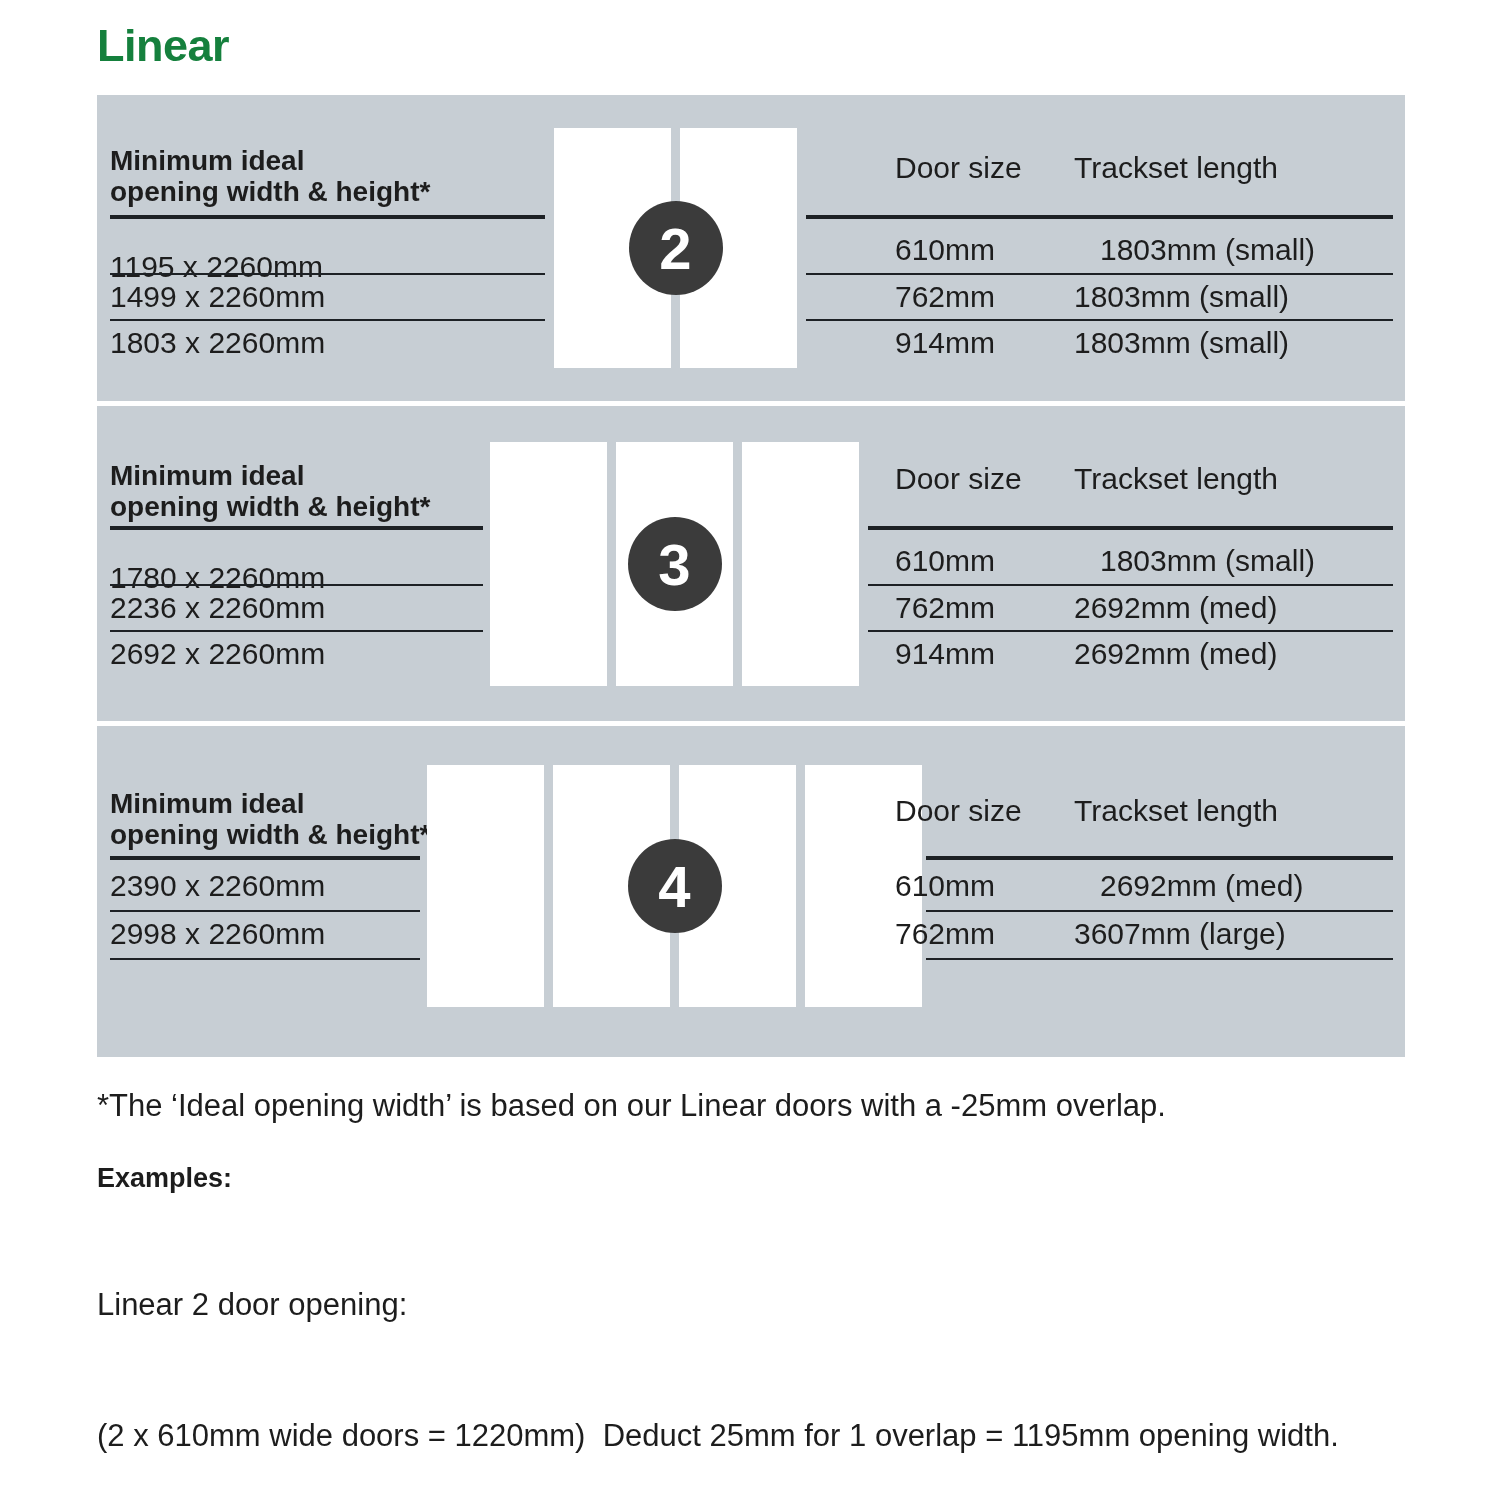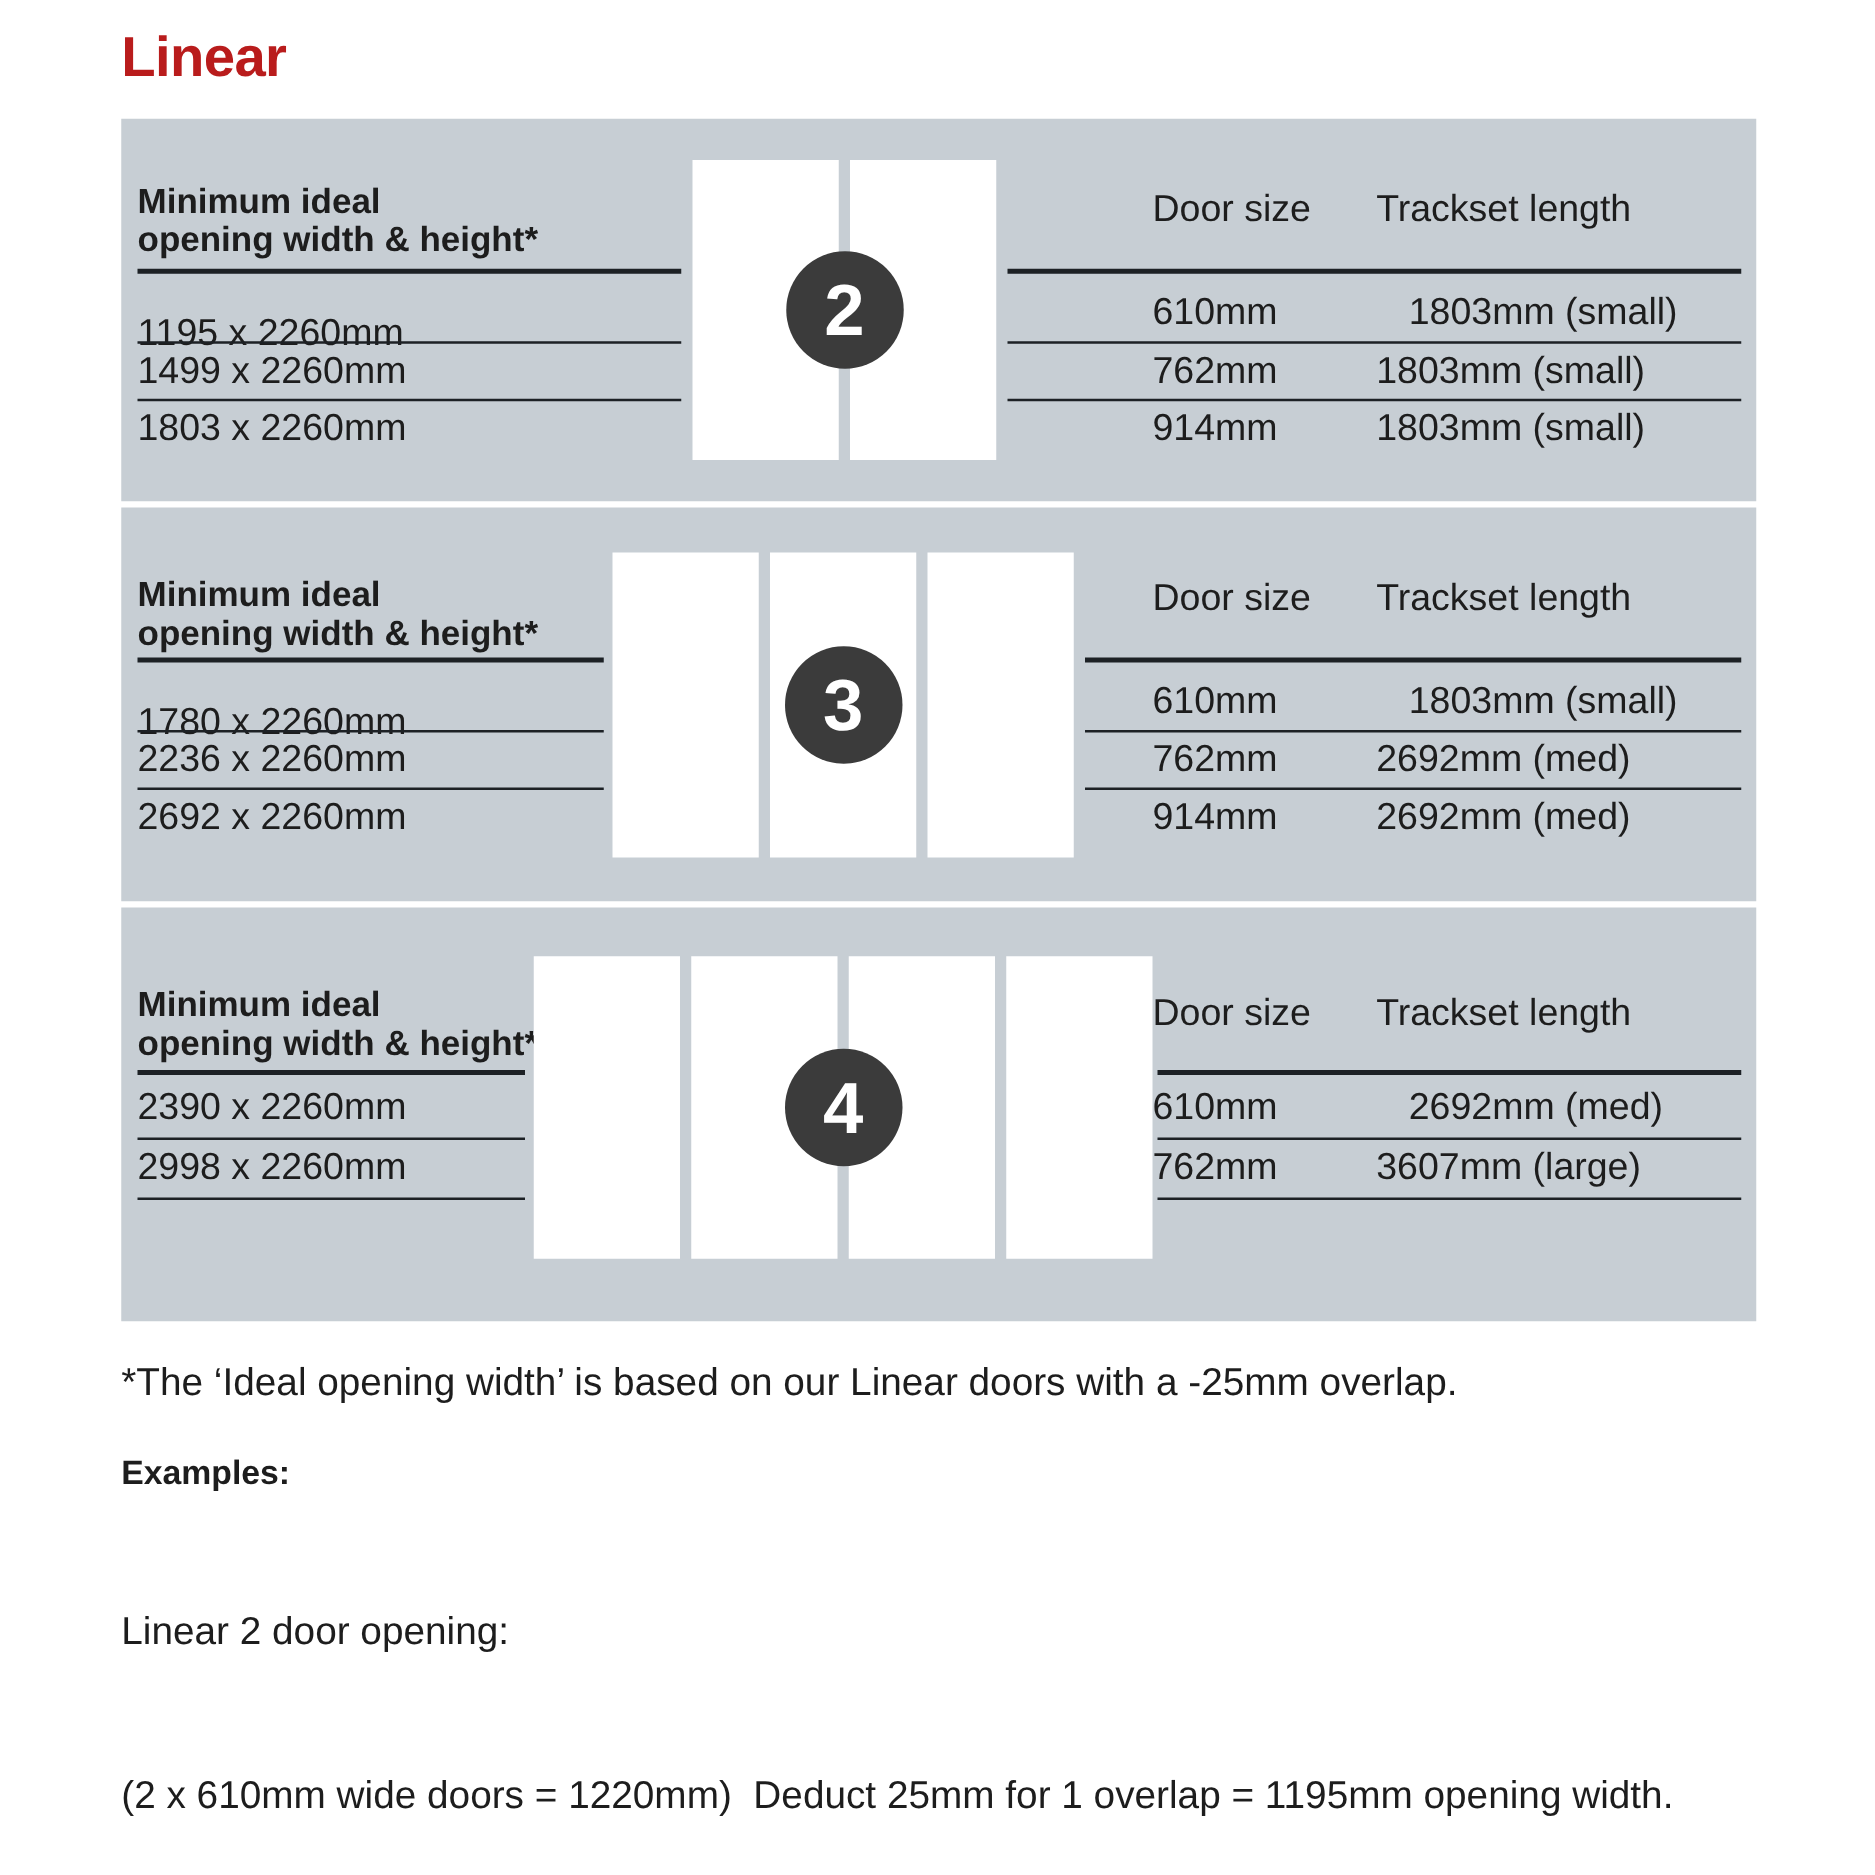--- a/index.html
+++ b/index.html
@@ -2,21 +2,21 @@
 <html><head>
 <meta charset="utf-8">
 <style>
   html,body{margin:0;padding:0;background:#ffffff;}
   .page{
     position:relative;width:1500px;height:1500px;background:#ffffff;overflow:hidden;
     font-family:"Liberation Sans","DejaVu Sans",sans-serif;color:#1d1d1d;
   }
   .page-title{
     position:absolute;left:97px;top:22px;font-size:45px;line-height:48px;
-    font-weight:700;color:#b91c1c;letter-spacing:-0.5px;
+    font-weight:700;color:#15803d;letter-spacing:-0.5px;
   }
   .panel{position:absolute;left:97px;top:95px;width:1500px;height:962px;background:#ffffff;}
   .section{position:absolute;left:0;width:1308px;background:#c7ced4;}
   .s1{top:0;height:306px;}
   .s2{top:311px;height:315px;}
   .s3{top:631px;height:331px;}
 
   .left-label{position:absolute;left:13px;top:50px;font-size:28px;line-height:31px;font-weight:700;}
   .s2 .left-label{top:54px;}
   .s3 .left-label{top:62px;}
@@ -40,21 +40,21 @@
 
   .lrow{position:absolute;left:13px;font-size:30px;line-height:32px;}
   .row1{top:156px;} .row2{top:186px;} .row3{top:232px;}
   .s3 .row1{top:144px;} .s3 .row2{top:192px;}
 
   .rheader,.rrow{position:absolute;left:709px;width:587px;display:flex;font-size:30px;line-height:32px;}
   .rheader{top:57px;}
   .s3 .rheader{top:69px;}
   .rrow.row1{top:139px;gap:26px;} .rrow.row2{top:186px;} .rrow.row3{top:232px;}
   .s3 .rrow.row1{top:144px;} .s3 .rrow.row2{top:192px;}
-  .rheader .c1,.rrow .c1{margin-left:116px;width:179px;text-align:left;}
+  .rheader .c1,.rrow .c1{margin-left:89px;width:179px;text-align:left;}
   .rheader .c2,.rrow .c2{flex:1;text-align:left;}
 
   .doors{position:absolute;display:flex;gap:9px;}
   .s1 .doors{left:457px;top:33px;width:243px;height:240px;}
   .s2 .doors{left:393px;top:36px;width:369px;height:244px;}
   .s3 .doors{left:330px;top:39px;width:495px;height:242px;}
   .door{flex:1;background:#ffffff;}
   .badge{
     position:absolute;left:50%;top:50%;transform:translate(-50%,-50%);
     width:94px;height:94px;border-radius:50%;background:#3b3b3b;

